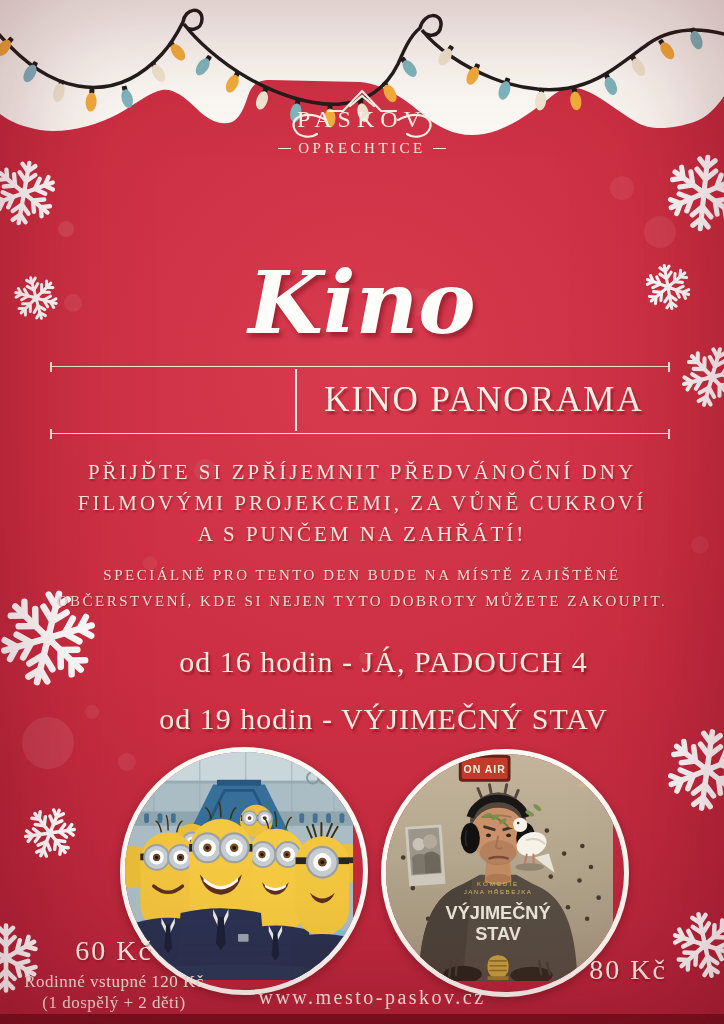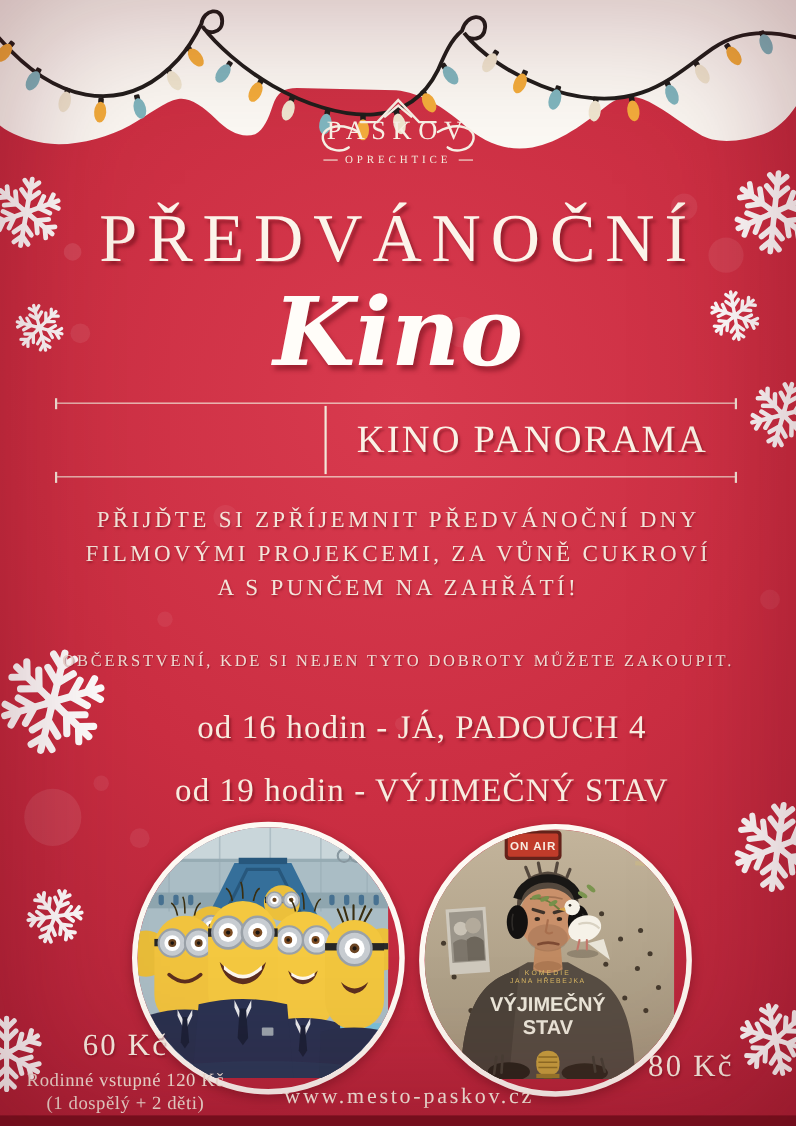--- a/index.html
+++ b/index.html
@@ -10,21 +10,21 @@
   }
   .poster::after{content:"";position:absolute;inset:0;box-shadow:inset 0 0 140px rgba(90,5,18,.35);pointer-events:none;}
   .abs{position:absolute;}
   .ctr{left:0;right:0;text-align:center;}
   .bokeh{position:absolute;border-radius:50%;background:#fff;}
   .flake{position:absolute;}
   
   .crest{position:absolute;left:270px;top:80px;width:184px;height:86px;text-align:center;}
   .crest-svg{position:absolute;left:0;top:0;}
   .crest-name{position:absolute;top:26px;left:0;right:0;font-size:24px;letter-spacing:6px;color:#f9f2e7;font-variant:small-caps;text-transform:uppercase;}
-  .crest-sub{position:absolute;top:60px;left:0;right:0;font-size:10px;letter-spacing:3.5px;color:#f4ebdc;display:flex;align-items:center;justify-content:center;gap:7px;}
+  .crest-sub{position:absolute;top:60px;left:0;right:0;font-size:15px;letter-spacing:3.5px;color:#f4ebdc;display:flex;align-items:center;justify-content:center;gap:7px;}
   .crest-sub::before,.crest-sub::after{content:"";width:13px;height:0;border-top:1.5px solid #f4ebdc;}
   
   .title{position:absolute;top:182px;left:0;right:0;text-align:center;font-size:62px;letter-spacing:9px;font-weight:500;color:#fcf4ea;text-shadow:3px 4px 3px rgba(105,12,24,.55);}
   .script{position:absolute;top:252px;left:0;right:0;text-align:center;font-family:"DejaVu Serif",serif;font-style:italic;font-weight:bold;font-size:86px;color:#fffdf9;text-shadow:3px 4px 4px rgba(105,12,24,.5);}
   
   .rule{position:absolute;left:50px;width:620px;height:0;border-top:1.6px solid #f3e7d9;}
   .rule::before,.rule::after{content:"";position:absolute;top:-5px;width:1.6px;height:10px;background:#f3e7d9;}
   .rule::before{left:0;}.rule::after{right:0;}
   .vdiv{position:absolute;left:295px;top:369px;width:1.6px;height:62px;background:#f3e7d9;}
   .date-left{position:absolute;left:50px;width:246px;top:372px;text-align:center;font-size:43px;letter-spacing:5px;color:#faf1e5;text-shadow:2px 3px 2px rgba(105,12,24,.5);}
@@ -251,32 +251,32 @@
         <path d="M58,31 L73,31 L92,11 L111,31 L126,31"></path>
         <path d="M80,26 L92,16 L104,26"></path>
         <path d="M56,40 C38,30 20,36 24,48 C27,57 40,59 47,54"></path>
         <path d="M128,40 C146,30 164,36 160,48 C157,57 144,59 137,54"></path>
       </g>
     </svg>
     <div class="crest-name">PASKOV</div>
     <div class="crest-sub">OPRECHTICE</div>
   </div>
 
-  <div class="title">PŘEDVÁNOČNÍ</div>
   <div class="script">Kino</div>
 
   <div class="rule" style="top:366px"></div>
   <div class="rule" style="top:433px"></div>
   <div class="vdiv"></div>
   <div class="date-right">KINO PANORAMA</div>
 
   <div class="abs ctr intro" style="top:460px">PŘIJĎTE SI ZPŘÍJEMNIT PŘEDVÁNOČNÍ DNY</div>
   <div class="abs ctr intro" style="top:491px">FILMOVÝMI PROJEKCEMI, ZA VŮNĚ CUKROVÍ</div>
   <div class="abs ctr intro" style="top:522px">A S PUNČEM NA ZAHŘÁTÍ!</div>
 
+  <div class="abs ctr note" style="top:567px">SPECIÁLNĚ PRO TENTO DEN BUDE NA MÍSTĚ ZAJIŠTĚNÉ</div>
   <div class="abs ctr note" style="top:593px">OBČERSTVENÍ, KDE SI NEJEN TYTO DOBROTY MŮŽETE ZAKOUPIT.</div>
 
   <div class="abs ctr show" style="top:645px">od 16 hodin - JÁ, PADOUCH 4</div>
   <div class="abs ctr show" style="top:702px">od 19 hodin - VÝJIMEČNÝ STAV</div>
 
   <div class="photo" style="left:120px;top:747px">
     <svg width="228" height="228" viewBox="0 0 238 238">
       <rect width="238" height="238" fill="#aabdc5"></rect>
       <rect width="238" height="30" fill="#c9d6da"></rect>
       <rect y="30" width="238" height="3" fill="#97acb4"></rect>

